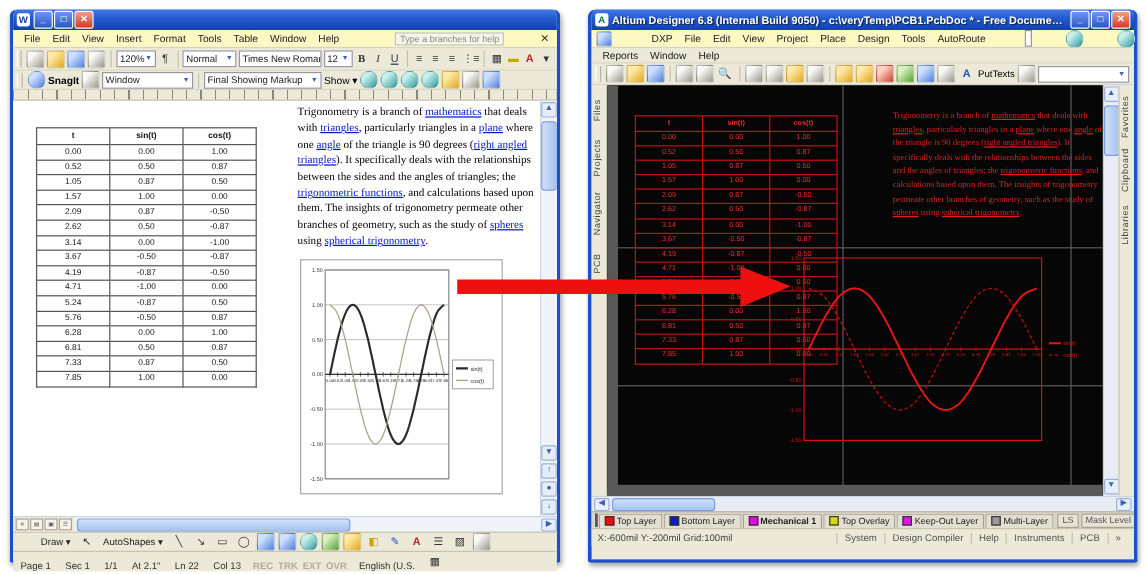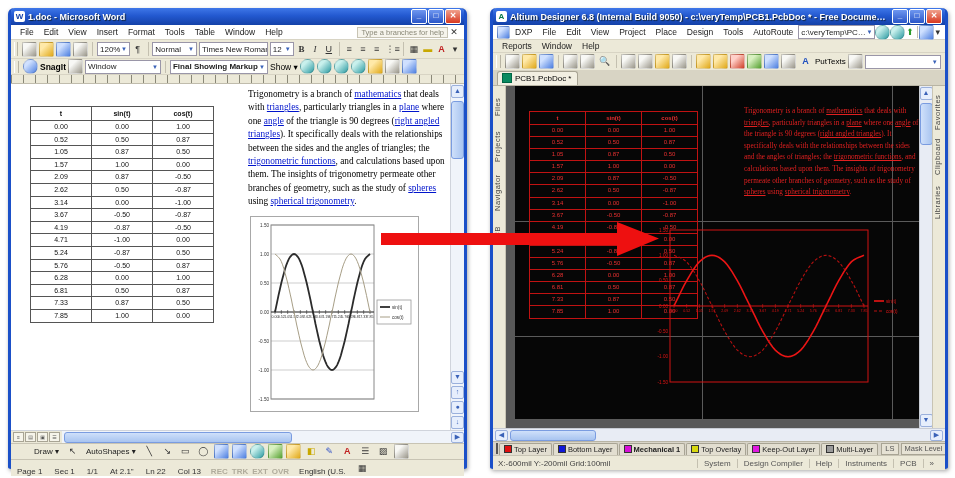--- a/index.html
+++ b/index.html
@@ -16,22 +16,22 @@
             white-space:nowrap;overflow:hidden;}
   .ticon{width:11px;height:11px;border-radius:2px;background:#fff;color:#1441a8;font-size:8px;
          line-height:11px;text-align:center;font-weight:bold;flex:0 0 auto;}
   .ttext{flex:1 1 auto;overflow:hidden;text-overflow:ellipsis;text-shadow:1px 1px 1px #123;}
   .tbtns{display:flex;gap:1px;flex:0 0 auto;}
   .tb{width:14px;height:13px;border-radius:2px;border:1px solid #fff;
       background:linear-gradient(180deg,#6f97f0,#2a56c8);color:#fff;font-size:8px;line-height:11px;
       text-align:center;font-weight:bold;}
   .tb.close{background:linear-gradient(180deg,#f0a08c,#d83820);}
 
-  .menubar{height:14px;background:#ffffff;display:flex;align-items:center;font-size:8.5px;
-           padding:0 4px;border-bottom:1px solid #d8d4c4;white-space:nowrap;}
+  .menubar{height:14px;background:#fef9c3;display:flex;align-items:center;font-size:8.5px;
+           padding:0 4px;border-bottom:1px solid #d8d4c4;white-space:nowrap;gap:28px;}
   .menus{display:flex;align-items:center;}
   .mitem{padding:1px 5px;color:#222;}
   .toolbar{display:flex;align-items:center;gap:2px;background:#ece9d8;padding:0 3px;
            border-bottom:1px solid #d8d4c4;}
   .grip{width:3px;height:80%;border-left:1px solid #fff;border-right:1px solid #b8b4a4;margin-right:2px;}
   .ico{width:13px;height:13px;border-radius:2px;flex:0 0 auto;border:1px solid rgba(0,0,0,.12);
        background:linear-gradient(135deg,#fdfdfa 20%,#cfcaba 100%);position:relative;}
   .ico.b-blue{background:linear-gradient(135deg,#cfe0ff 30%,#4d7fe0 100%);}
   .ico.b-yellow{background:linear-gradient(135deg,#ffe9a8 30%,#e0a818 100%);}
   .ico.b-green{background:linear-gradient(135deg,#d8f0c0 30%,#55a030 100%);}
@@ -137,21 +137,20 @@
   #arrow{position:absolute;left:375px;top:214px;z-index:50;}
 </style>
 </head>
 <body>
 
 <div class="stage">
 
   <section class="win" id="word">
     <div class="titlebar">
       <span class="ticon">W</span>
-      <span class="ttext">1.doc - Microsoft Word</span>
       <span class="tbtns">
         <span class="tb">_</span>
         <span class="tb">□</span>
         <span class="tb close">✕</span>
       </span>
     </div>
 
     <div class="menubar">
       <div class="menus">
 
@@ -211,21 +210,21 @@
     <div class="toolbar" style="height:15px;">
       <span class="grip"></span>
       <span class="ico b-blue" style="border-radius:50%;"></span>
       <span class="tbtxt">SnagIt</span>
       <span class="ico b-gray"></span>
       <span class="combo" style="width:70px;">
         <span>Window</span>
           <span class="arr">▼</span>
         </span>
       <span class="sep"></span>
-      <span class="combo" style="width:92px;font-weight:bold;">
+      <span class="combo" style="width:92px;">
         <span>Final Showing Markup</span>
           <span class="arr">▼</span>
         </span>
       <span class="tbtxt" style="font-weight:normal;"><span>Show</span> ▾</span>
       <span class="ico b-teal"></span>
       <span class="ico b-teal"></span>
       <span class="ico b-teal"></span>
       <span class="ico b-teal"></span>
       <span class="ico b-yellow"></span>
       <span class="ico b-gray"></span>
@@ -542,26 +541,20 @@
       <span class="ico b-blue"></span>
       <span class="ico b-gray"></span>
       <span class="glyph" style="font-weight:bold;color:#2050c0;">A</span>
       <span class="tbtxt" style="font-weight:normal;font-size:8px;">PutTexts</span>
       <span class="ico b-gray"></span>
       <span class="combo" style="width:70px;">
           <span class="arr" style="margin-left:auto;">▼</span>
         </span>
     </div>
 
-    <div class="tabstrip">
-      <span class="doctab">
-        <span class="chip"></span>
-        <span>PCB1.PcbDoc *</span>
-      </span>
-    </div>
 
     <div class="mainrow">
 
       <div class="lstrip">
         <span class="vtab" style="top:6px;height:30px;">Files</span>
         <span class="vtab" style="top:40px;height:40px;">Projects</span>
         <span class="vtab" style="top:84px;height:46px;">Navigator</span>
         <span class="vtab" style="top:136px;height:26px;">PCB</span>
       </div>
 

